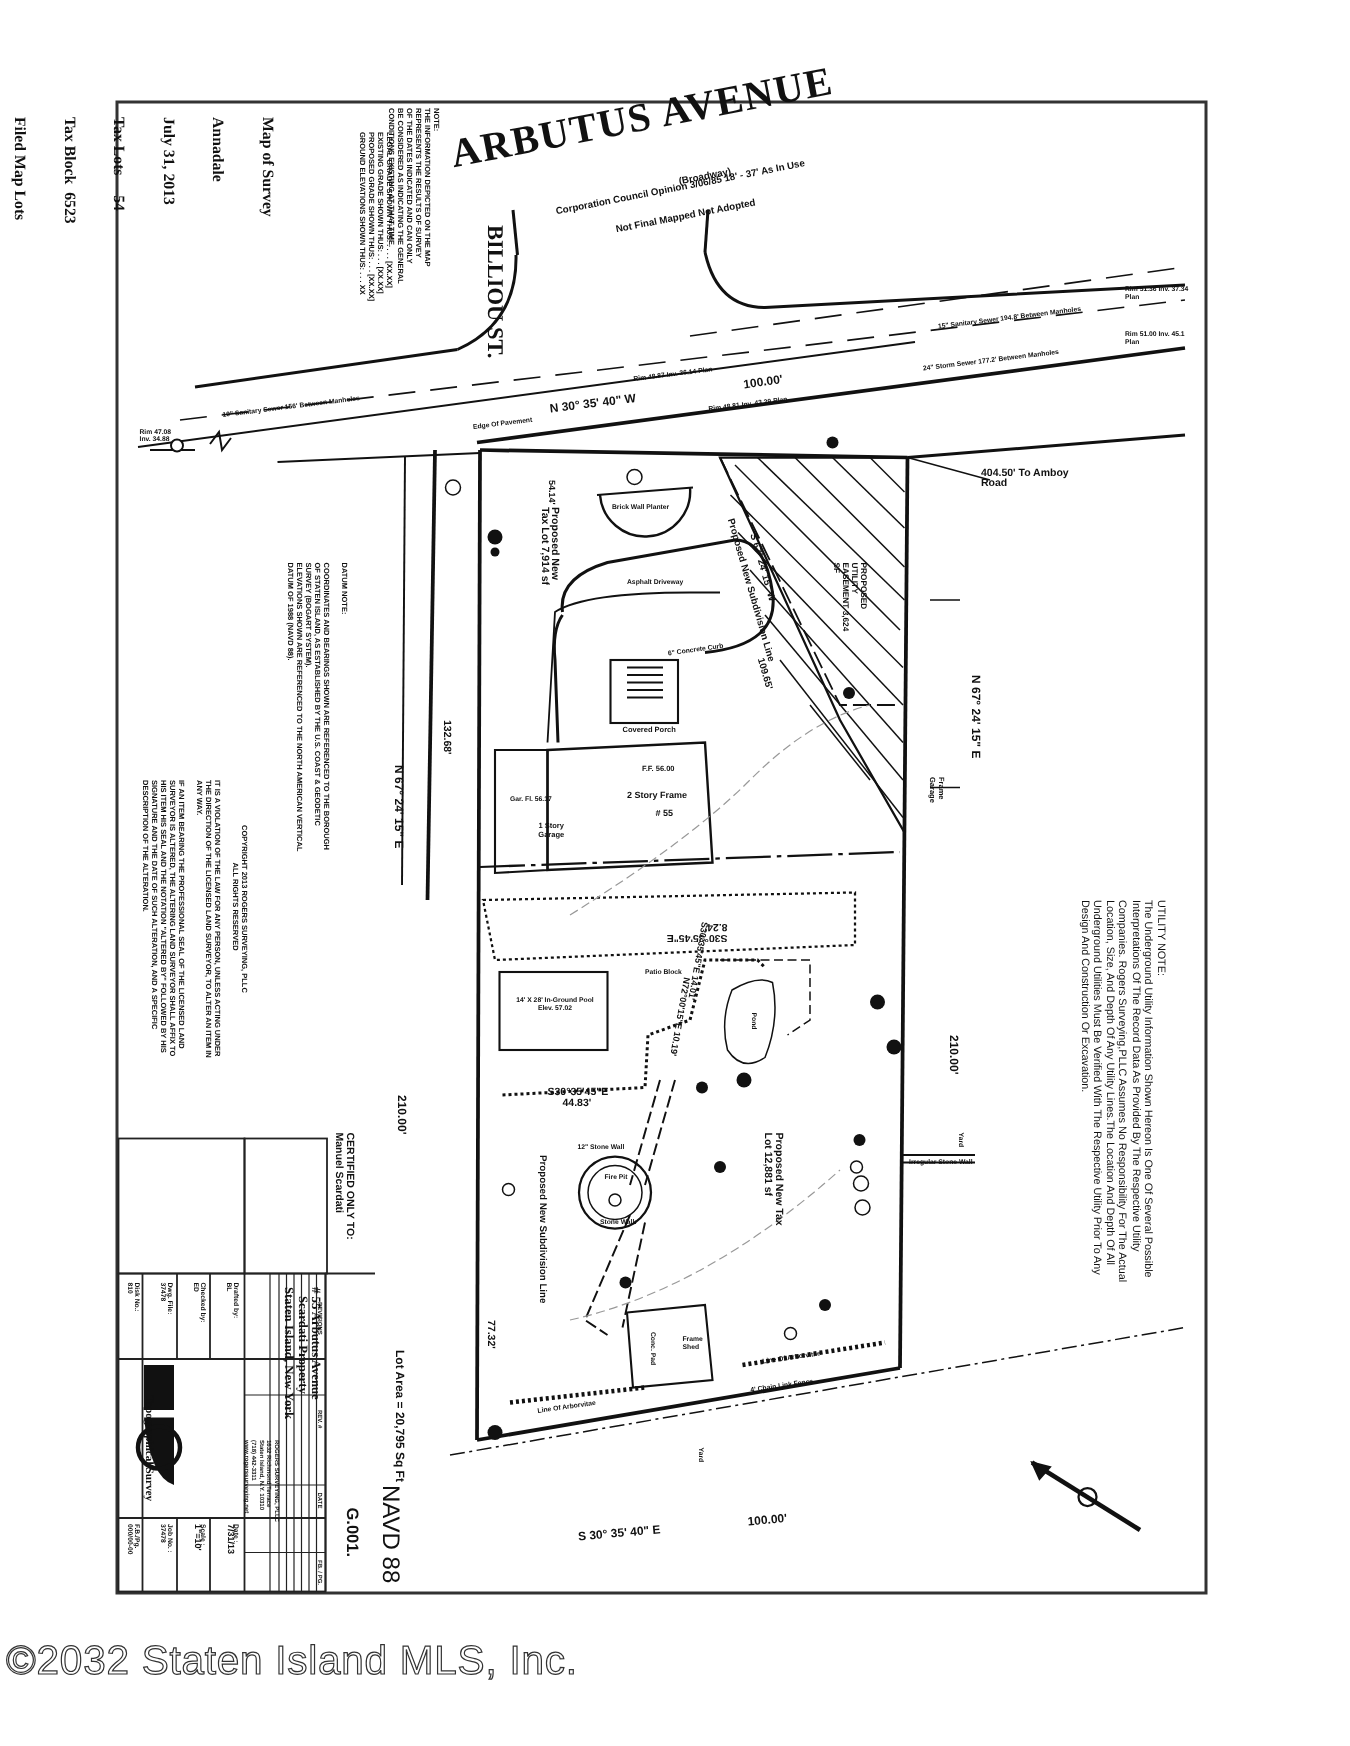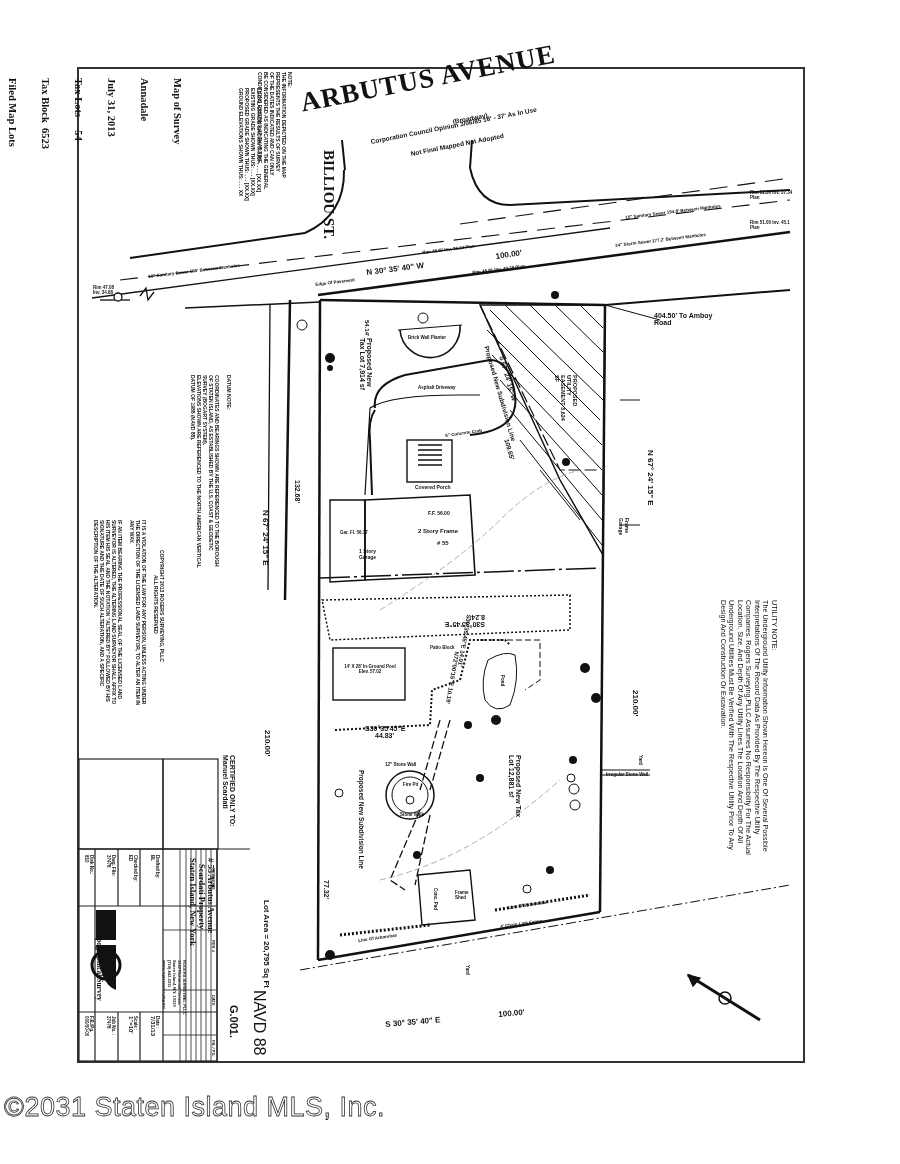--- a/index.html
+++ b/index.html
@@ -361,13 +361,13 @@
 <div class="rot r90" style="left:94px; top:1016px; font-size:4.5px; font-weight:bold; line-height:5px;">
     <div>F.B./Pg.</div>
     <div>000/00-00</div>
   </div>
 
 <div class="rot r90" style="left:216px; top:868px; font-size:4px; font-weight:bold;">REVISIONS</div>
 <div class="rot r90" style="left:216px; top:940px; font-size:4px; font-weight:bold;">REV. #</div>
 <div class="rot r90" style="left:216px; top:995px; font-size:4px; font-weight:bold;">DATE</div>
 <div class="rot r90" style="left:216px; top:1040px; font-size:4px; font-weight:bold;">FB. / PG.</div>
 
-<div class="footer">©2031 Staten Island MLS, Inc.</div>
+<div class="footer">©2032 Staten Island MLS, Inc.</div>
 
 </body></html>

